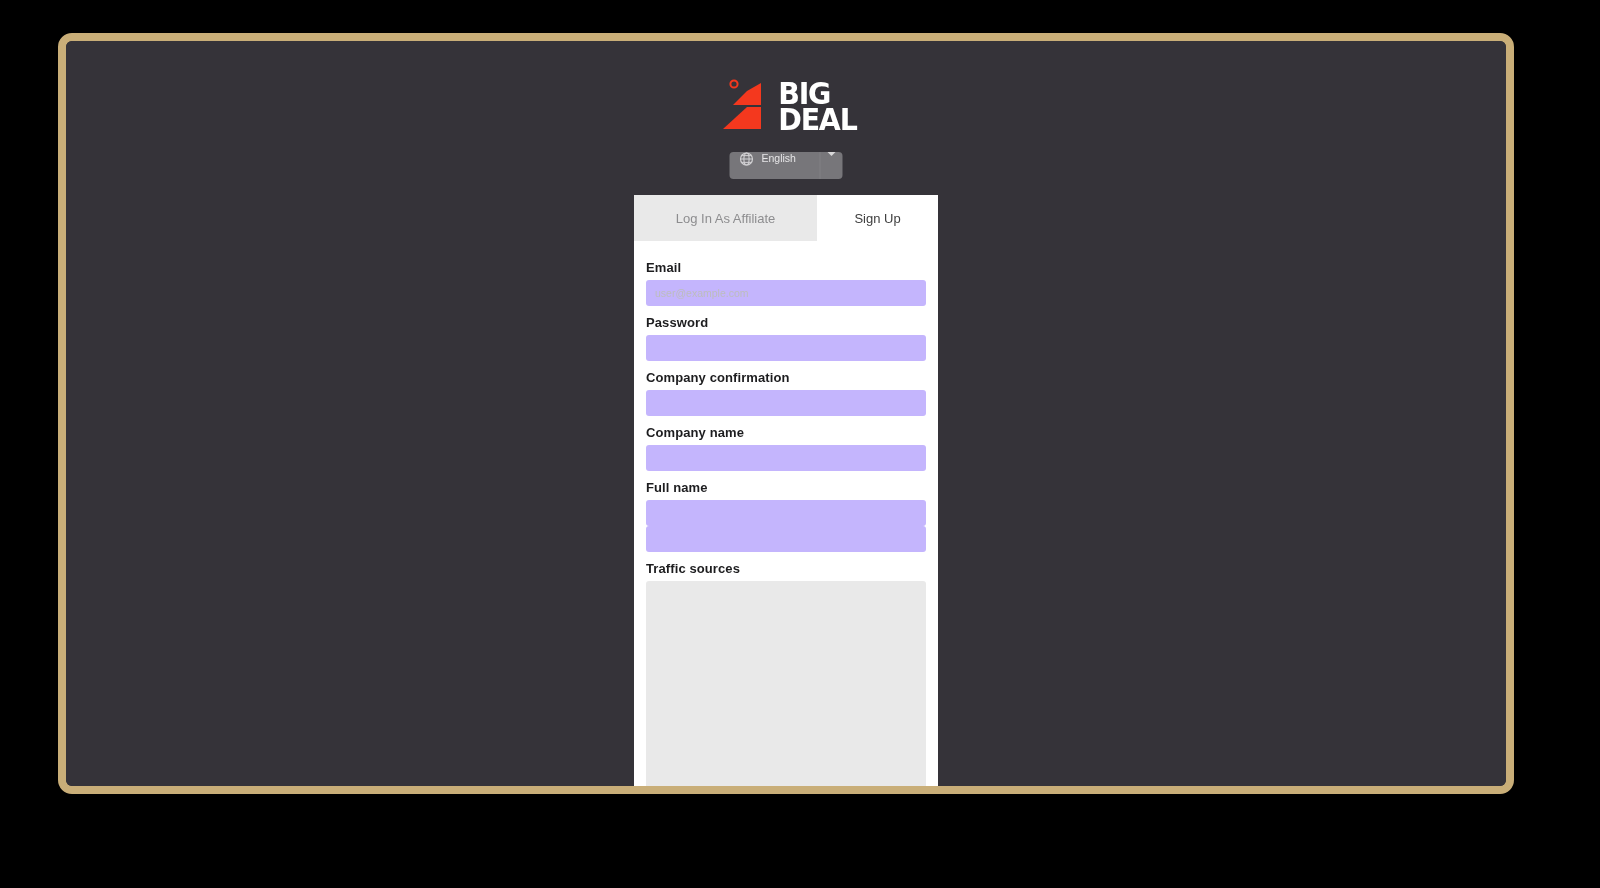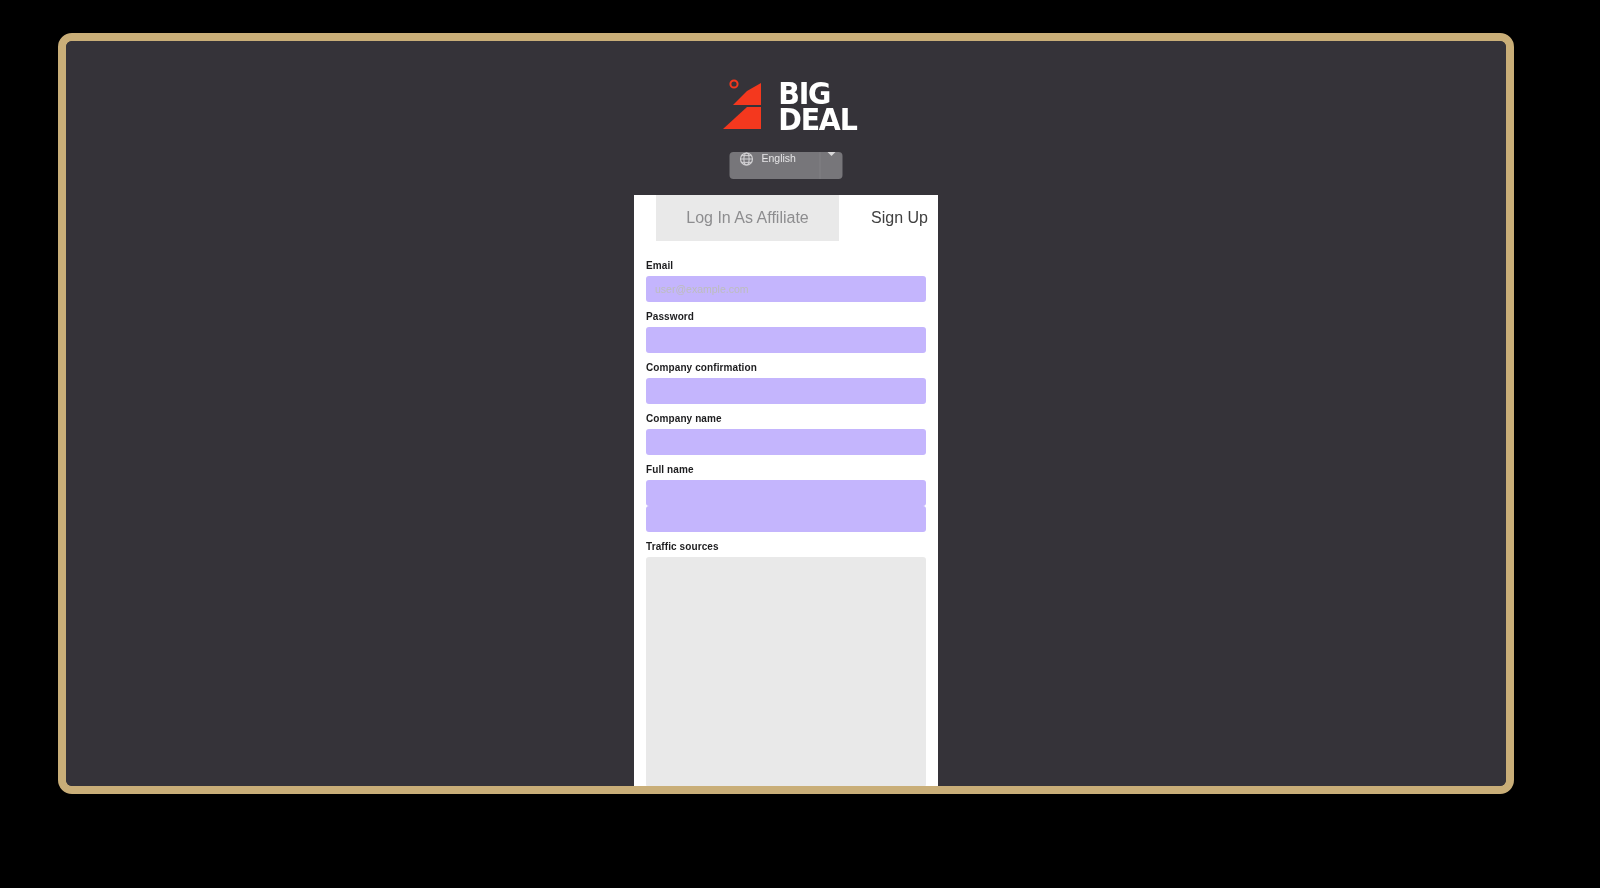--- a/index.html
+++ b/index.html
@@ -128,44 +128,43 @@
   .tab-bar {
     display: flex;
     height: 46px;
     width: 100%;
   }
   .tab {
     height: 46px;
     display: flex;
     align-items: center;
     justify-content: center;
-    font-size: 16px;
+    font-size: 13px;
     cursor: pointer;
     font-family: "Liberation Sans", sans-serif;
-    margin-left: 22px;
   }
   .tab-login {
     flex: 0 0 183px;
     background: #e9e9e9;
     color: #8d8d8f;
   }
   .tab-signup {
     flex: 1;
     background: #ffffff;
     color: #404040;
   }
 
   .form-body {
     padding: 10px 12px 0 12px;
   }
 
   .field { margin-bottom: 0px; }
 
   .field-label {
-    font-size: 10px;
+    font-size: 13px;
     font-weight: bold;
     color: #1d1d1f;
     letter-spacing: 0.1px;
     padding: 9px 0 5px 0;
     font-family: "Liberation Sans", sans-serif;
   }
 
   .field-input {
     width: 100%;
     height: 26px;

